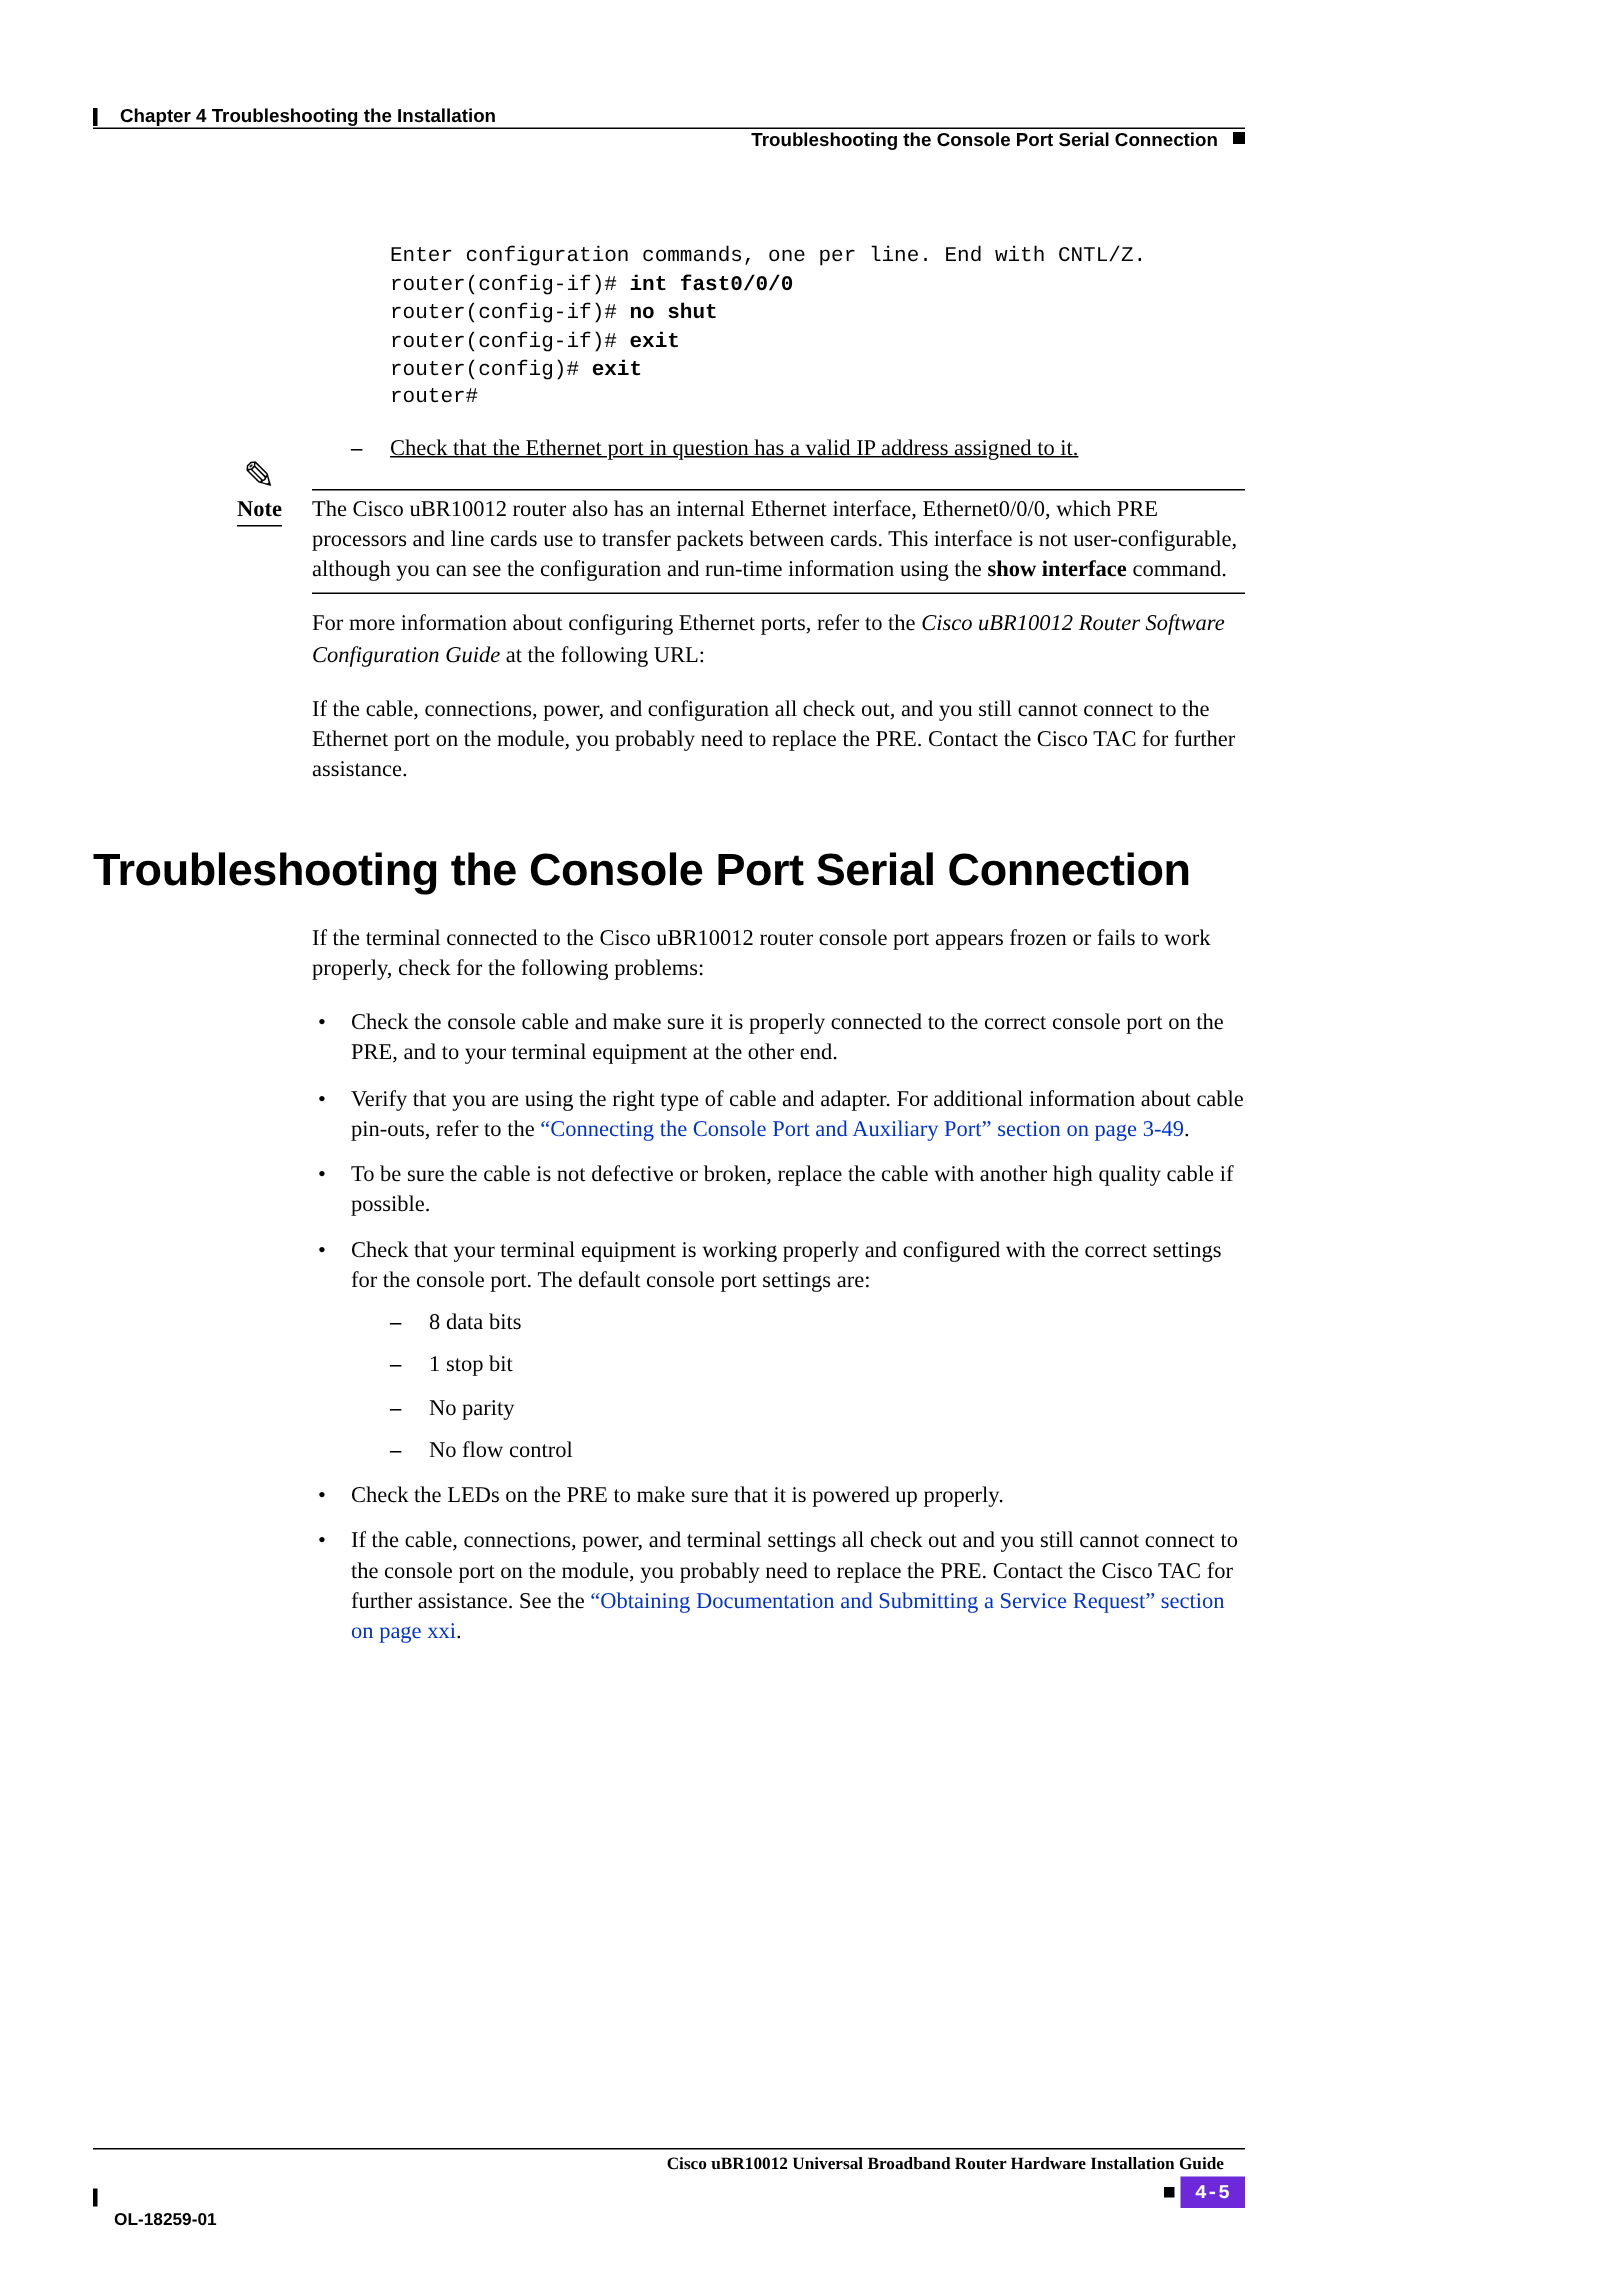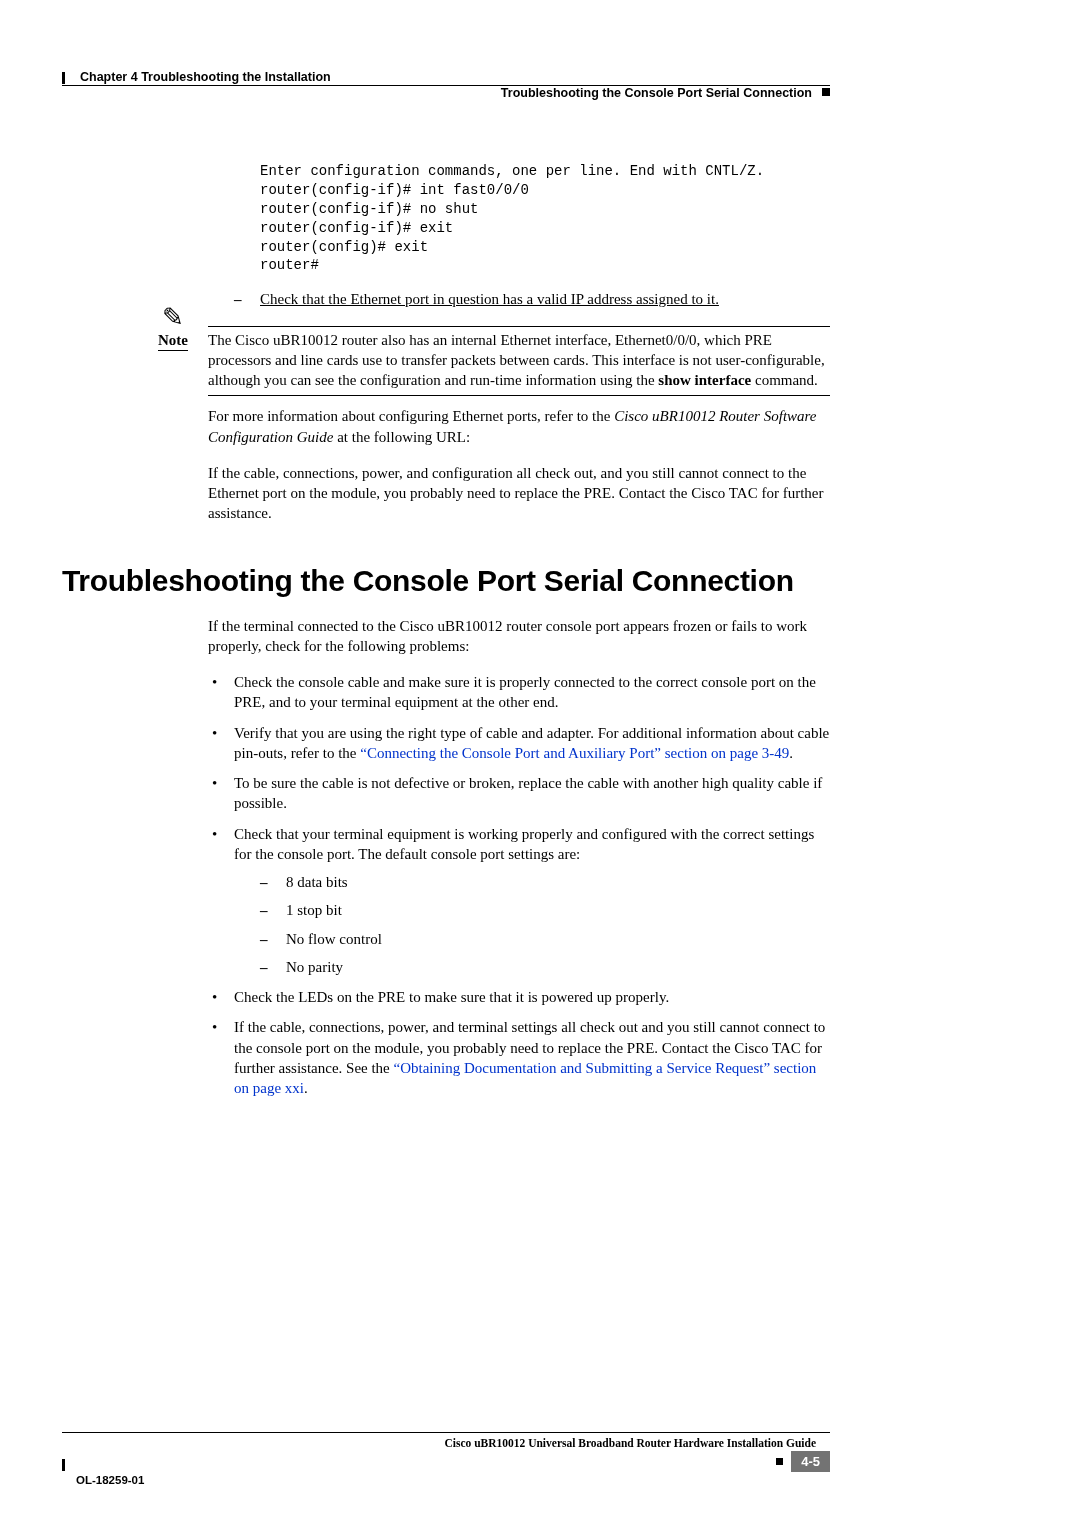--- a/index.html
+++ b/index.html
@@ -67,21 +67,21 @@
     margin-right: 0;
     padding-top: 50px;
   }
   pre.code {
     font-family: "Courier New", Courier, monospace;
     font-size: 14px;
     line-height: 1.35;
     margin: 0 0 14px 52px;
     white-space: pre;
   }
-  pre.code b { font-weight: normal; margin-top: 24px; }
+  pre.code b { font-weight: bold; margin-top: 24px; }
   .dash-item {
     margin: 0 0 14px 26px;
     padding-left: 26px;
     position: relative;
     line-height: 1.35;
     text-decoration: underline;
   }
   .dash-item::before {
     content: "–";
     font-weight: bold;
@@ -219,23 +219,23 @@
     left: 14px;
     top: 19px;
     font-family: Liberation Sans, sans-serif;
     font-size: 11.5px;
     font-weight: bold;
   }
   .footer-page-box {
     position: absolute;
     right: 0;
     top: -4px;
-    background: #737373;
+    background: #6d28d9;
     color: #fff;
-    font-family: Liberation Sans, sans-serif;
+    font-family: Liberation Mono, monospace;
     font-size: 13px;
     font-weight: bold;
     padding: 3px 10px;
   }
   .footer-sq {
     position: absolute;
     right: 47px;
     top: 3px;
     width: 7px;
     height: 7px;
@@ -291,22 +291,22 @@
       <li>Check the console cable and make sure it is properly connected to the correct console port on the PRE, and to your terminal equipment at the other end.</li>
       <li>
         <span>Verify that you are using the right type of cable and adapter. For additional information about cable pin-outs, refer to the </span><a class="link">“Connecting the Console Port and Auxiliary Port” section on page 3-49</a><span>.</span>
       </li>
       <li>To be sure the cable is not defective or broken, replace the cable with another high quality cable if possible.</li>
       <li>
         <span>Check that your terminal equipment is working properly and configured with the correct settings for the console port. The default console port settings are:</span>
         <ul class="sub-dash">
           <li>8 data bits</li>
           <li>1 stop bit</li>
+          <li>No parity</li>
           <li>No flow control</li>
-          <li>No parity</li>
         </ul>
       </li>
       <li>Check the LEDs on the PRE to make sure that it is powered up properly.</li>
       <li>
         <span>If the cable, connections, power, and terminal settings all check out and you still cannot connect to the console port on the module, you probably need to replace the PRE. Contact the Cisco TAC for further assistance. See the </span><a class="link">“Obtaining Documentation and Submitting a Service Request” section on page xxi</a><span>.</span>
       </li>
     </ul>
 
   </div>
 

